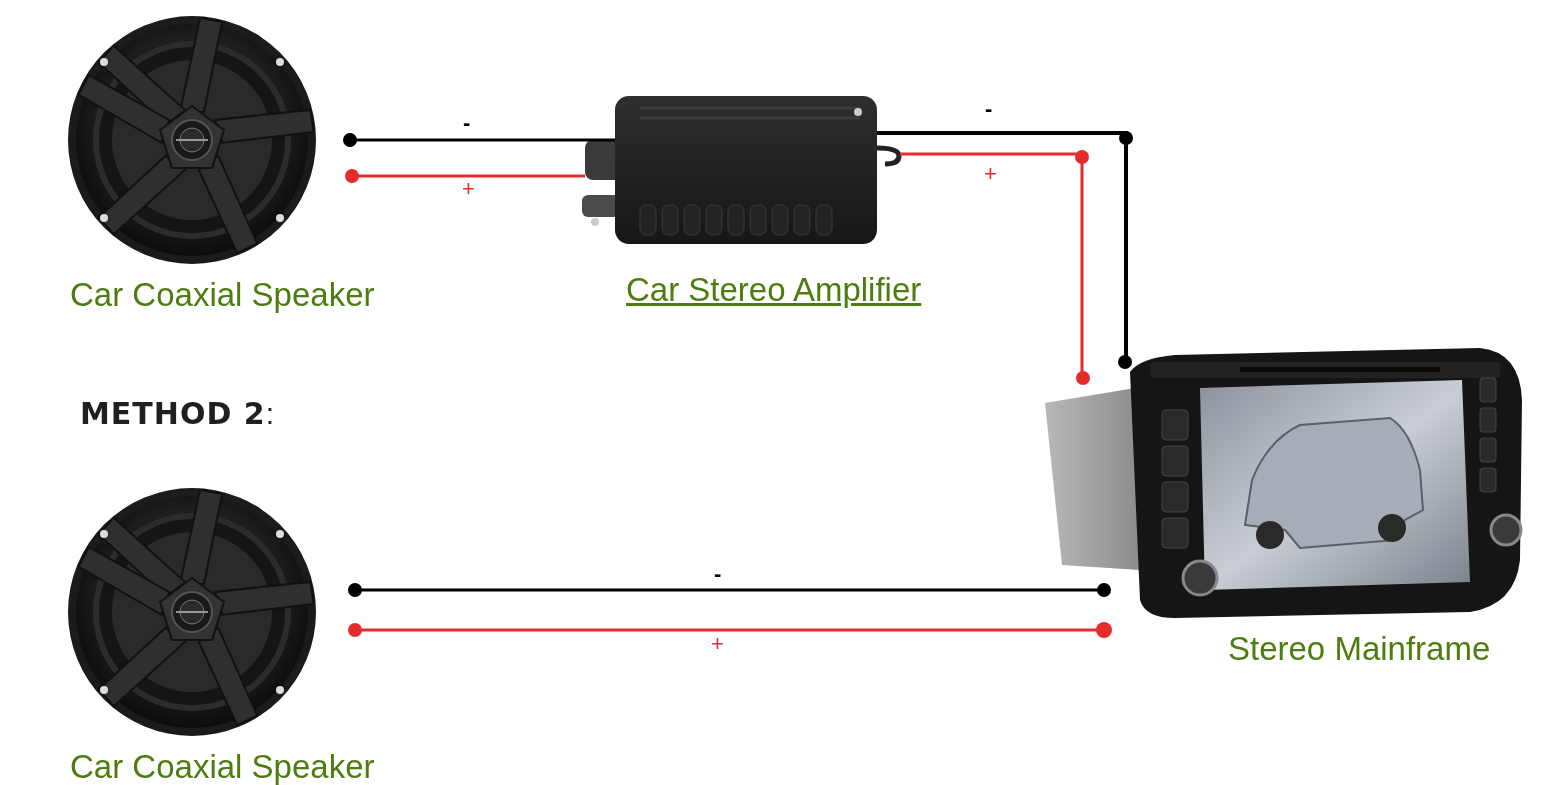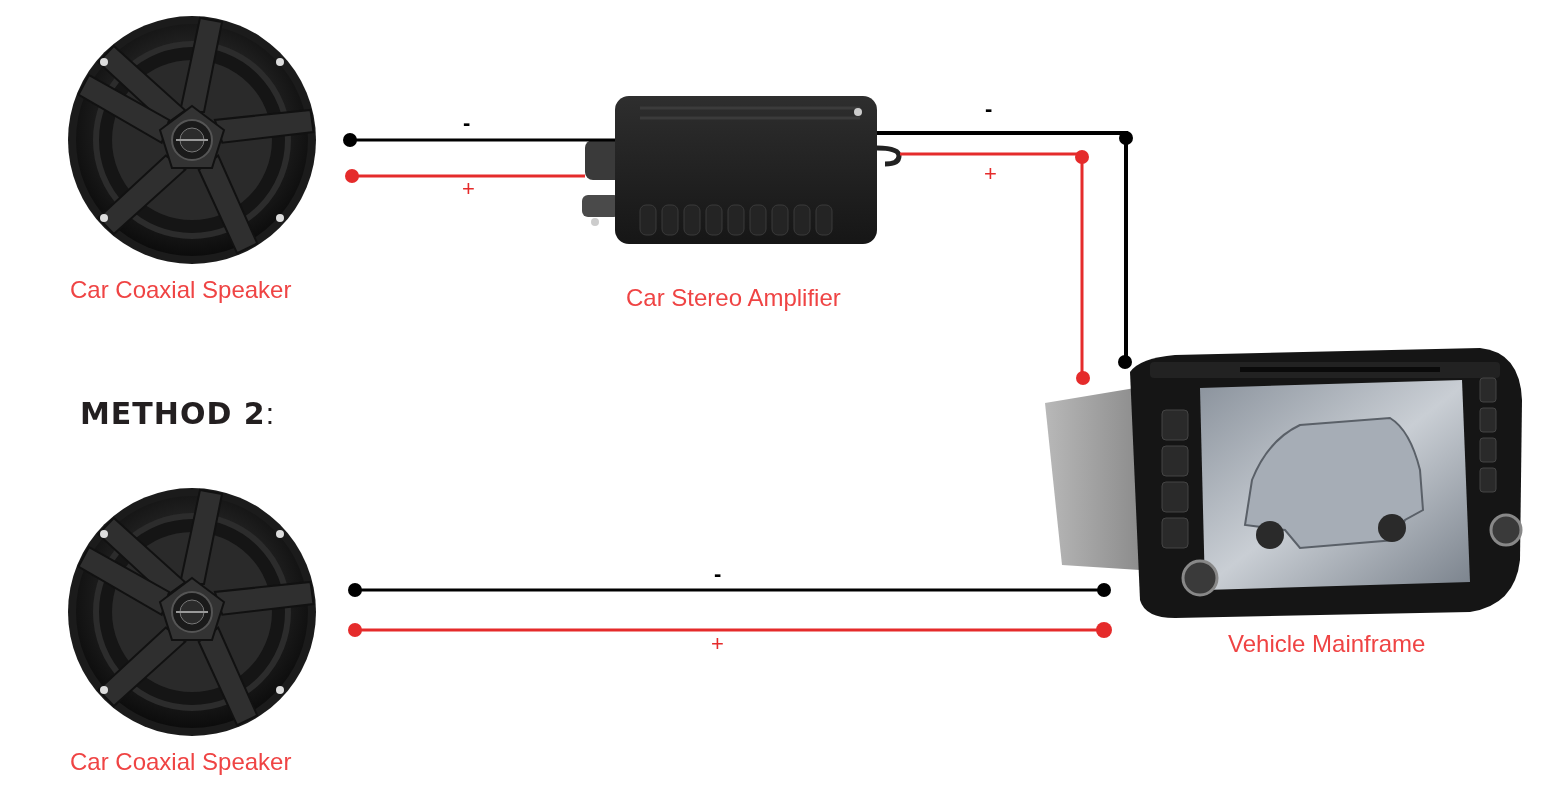--- a/index.html
+++ b/index.html
@@ -1,18 +1,18 @@
 <!DOCTYPE html>
 <html><head>
   <meta charset="utf-8">
   <style>
     html, body { margin: 0; padding: 0; background: #ffffff; }
     body { width: 1541px; height: 785px; position: relative; overflow: hidden; font-family: "Liberation Sans", sans-serif; }
     .abs { position: absolute; }
-    .label { position: absolute; font-family: "Liberation Sans", sans-serif; font-size: 24px; color: #ef4444; white-space: nowrap; }
+    .label { position: absolute; font-family: "Liberation Sans", sans-serif; font-size: 33px; color: #4d7c0f; white-space: nowrap; }
     .method { position: absolute; font-family: "DejaVu Sans", sans-serif; font-weight: bold; font-size: 30px; color: #231f20; letter-spacing: 1px; }
     .method .colon { font-weight: normal; font-family: "Liberation Sans", sans-serif; }
     .sign { position: absolute; font-family: "Liberation Sans", sans-serif; font-size: 22px; line-height: 1; }
     .sign.neg { color: #000; font-weight: bold; }
     .sign.pos { color: #e52b2b; }
     svg { position: absolute; left: 0; top: 0; }
   </style>
 </head>
 <body>
 
@@ -149,19 +149,19 @@
 </svg>
 
 <div class="sign neg abs" style="left:463px; top:112px;">-</div>
 <div class="sign pos abs" style="left:462px; top:178px;">+</div>
 <div class="sign neg abs" style="left:985px; top:98px;">-</div>
 <div class="sign pos abs" style="left:984px; top:163px;">+</div>
 <div class="sign neg abs" style="left:714px; top:563px;">-</div>
 <div class="sign pos abs" style="left:711px; top:633px;">+</div>
 
 <div class="label" style="left:70px; top:276px;">Car Coaxial Speaker</div>
-<div class="label" style="left:626px; top:284px;">Car Stereo Amplifier</div>
-<div class="label" style="left:1228px; top:630px;">Vehicle Mainframe</div>
+<div class="label" style="left:626px; top:271px;text-decoration:underline;">Car Stereo Amplifier</div>
+<div class="label" style="left:1228px; top:630px;">Stereo Mainframe</div>
 <div class="label" style="left:70px; top:748px;">Car Coaxial Speaker</div>
 
 <div class="method" style="left:80px; top:396px;">
   <span>METHOD 2</span><span class="colon">:</span>
 </div>
 
 </body></html>

